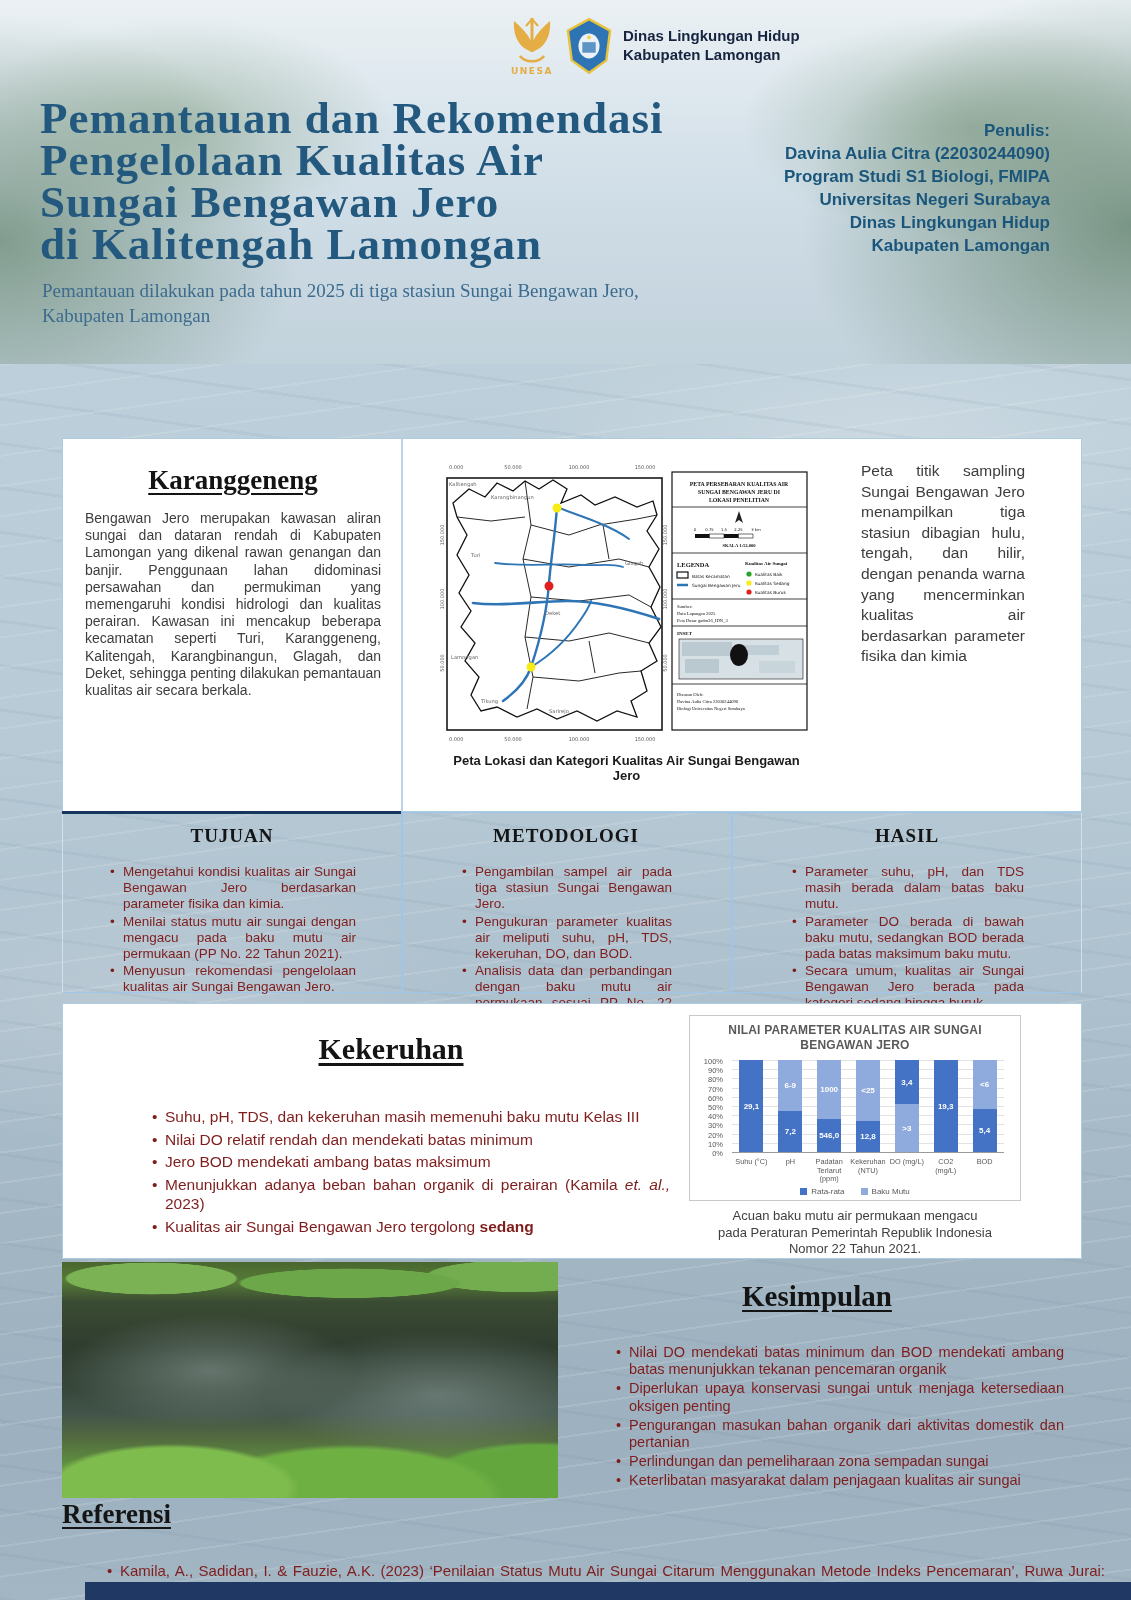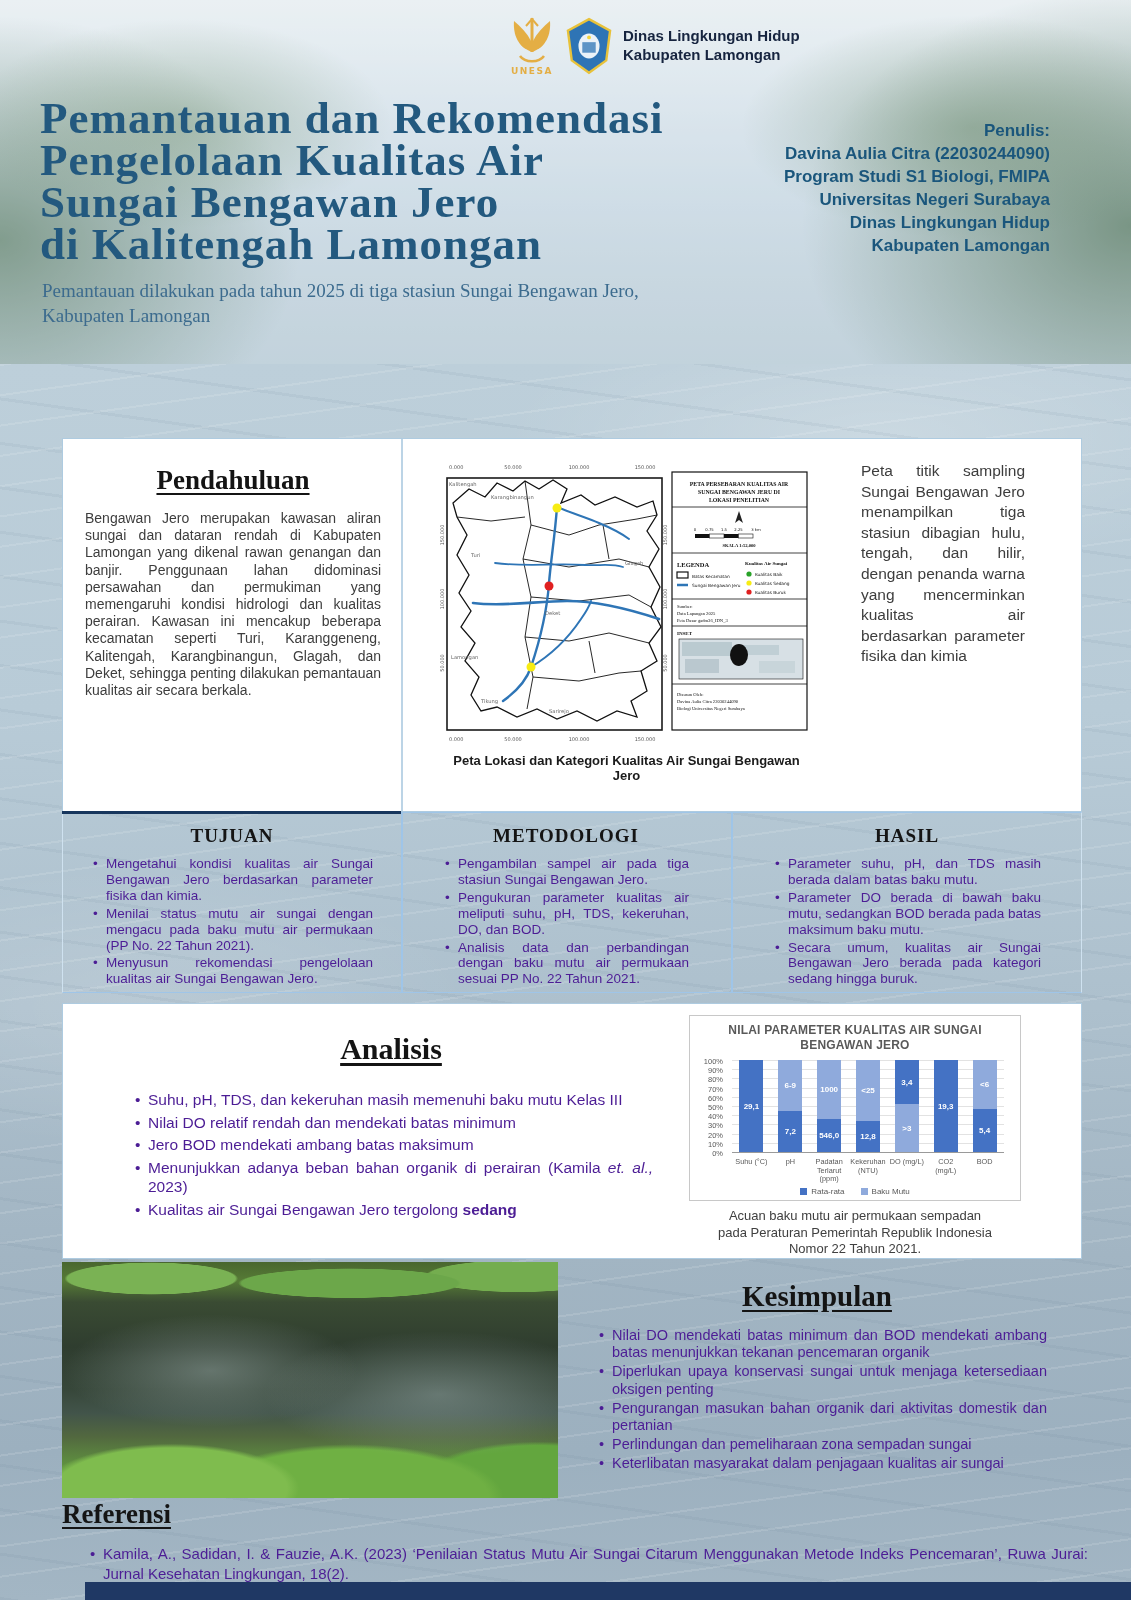--- a/index.html
+++ b/index.html
@@ -67,21 +67,21 @@
   .band .vd{position:absolute;top:0;bottom:0;width:1.5px;background:#9fc5e8;}
   .band .vd.a{left:338px;} .band .vd.b{left:668px;}
   .bcol{position:absolute;top:12px;bottom:8px;}
   .bcol .hd{font-size:19px;text-align:center;letter-spacing:1px;margin-bottom:9px;}
   .bcol.c1{left:0;width:338px;padding:0 28px;box-sizing:border-box;}
   .bcol.c2{left:338px;width:330px;padding:0 42px;box-sizing:border-box;}
   .bcol.c3{left:668px;width:352px;padding:0 42px;box-sizing:border-box;}
   .bcol .blist{font-size:13.5px;line-height:15.9px;}
 
   
-  .blist{list-style:none;margin:0;padding:0;color:#4c1d95;text-align:justify;}
+  .blist{list-style:none;margin:17px;padding:0;color:#7f1d1d;text-align:justify;}
   .blist li{position:relative;padding-left:15px;margin-bottom:2px;}
   .blist li::before{content:"\2022";position:absolute;left:2px;top:0;}
 
   
   .ana-hd{position:absolute;left:70px;top:28px;width:516px;text-align:center;font-size:30px;}
   .ana-list{position:absolute;left:70px;top:86px;width:520px;font-size:15.5px;line-height:19.6px;}
   .ana-list li{margin-bottom:3px;}
   .chart-note{position:absolute;left:620px;top:204px;width:344px;text-align:center;
               font-size:13px;line-height:16.5px;color:#404040;}
 
@@ -175,21 +175,21 @@
         <div>Davina Aulia Citra (22030244090)</div>
         <div>Program Studi S1 Biologi, FMIPA</div>
         <div>Universitas Negeri Surabaya</div>
         <div>Dinas Lingkungan Hidup</div>
         <div>Kabupaten  Lamongan</div>
       </div>
   </div>
 
   <section class="card card1">
     <div class="pend-col">
-      <div class="hd h-serif h-underline">Pendahuluan</div>
+      <div class="hd h-serif h-underline">Karanggeneng</div>
       <div class="body">Bengawan Jero merupakan kawasan aliran sungai dan dataran rendah di Kabupaten Lamongan yang dikenal rawan genangan dan banjir. Penggunaan lahan didominasi persawahan dan permukiman yang memengaruhi kondisi hidrologi dan kualitas perairan. Kawasan ini mencakup beberapa kecamatan seperti Turi, Karanggeneng, Kalitengah, Karangbinangun, Glagah, dan Deket, sehingga penting dilakukan pemantauan kualitas air secara berkala.</div>
     </div>
     <div class="vdiv1"></div>
 
     <figure class="map-fig" style="margin:0">
       <svg viewBox="0 0 375 292" width="375" height="292">
 
         <rect x="8" y="23" width="215" height="252" fill="#ffffff" stroke="#1a1a1a" stroke-width="1.6"></rect>
         <g class="m-sans" font-size="5" fill="#555">
           <text x="10" y="14">0.000</text>
@@ -333,21 +333,21 @@
       <div class="hd h-serif">HASIL</div>
       <ul class="blist">
           <li>Parameter suhu, pH, dan TDS masih berada dalam batas baku mutu.</li>
           <li>Parameter DO berada di bawah baku mutu, sedangkan BOD berada pada batas maksimum baku mutu.</li>
           <li>Secara umum, kualitas air Sungai Bengawan Jero berada pada kategori sedang hingga buruk.</li>
         </ul>
     </div>
   </section>
 
   <section class="card card2">
-    <div class="ana-hd h-serif h-underline">Analisis</div>
+    <div class="ana-hd h-serif h-underline">Kekeruhan</div>
     <ul class="blist ana-list">
         <li>Suhu, pH, TDS, dan kekeruhan masih memenuhi baku mutu Kelas III</li>
         <li>Nilai DO relatif rendah dan mendekati batas minimum</li>
         <li>Jero BOD mendekati ambang batas maksimum</li>
         <li>Menunjukkan adanya beban bahan organik di perairan (Kamila <i>et. al.,</i> 2023)</li>
         <li>Kualitas air Sungai Bengawan Jero tergolong <b>sedang</b></li>
       </ul>
 
     <div class="chart-box">
       <div class="chart-title" id="chart-title">NILAI PARAMETER  KUALITAS AIR SUNGAI BENGAWAN JERO</div>
@@ -406,21 +406,21 @@
             <span class="leg-sw" style="background: rgb(68, 114, 196);"></span>
             <span>Rata-rata</span>
           </div>
           <div class="leg-item">
             <span class="leg-sw" style="background: rgb(143, 170, 220);"></span>
             <span>Baku Mutu</span>
           </div>
         </div>
     </div>
     <div class="chart-note">
-        <div>Acuan baku mutu air permukaan sempadan</div>
+        <div>Acuan baku mutu air permukaan mengacu</div>
         <div>pada Peraturan Pemerintah Republik Indonesia</div>
         <div>Nomor 22 Tahun 2021.</div>
       </div>
   </section>
 
   <div class="photo"></div>
 
   <div class="kes-hd h-serif h-underline">Kesimpulan</div>
   <ul class="blist kes-list">
       <li>Nilai DO mendekati batas minimum dan BOD mendekati ambang batas menunjukkan tekanan pencemaran organik</li>

